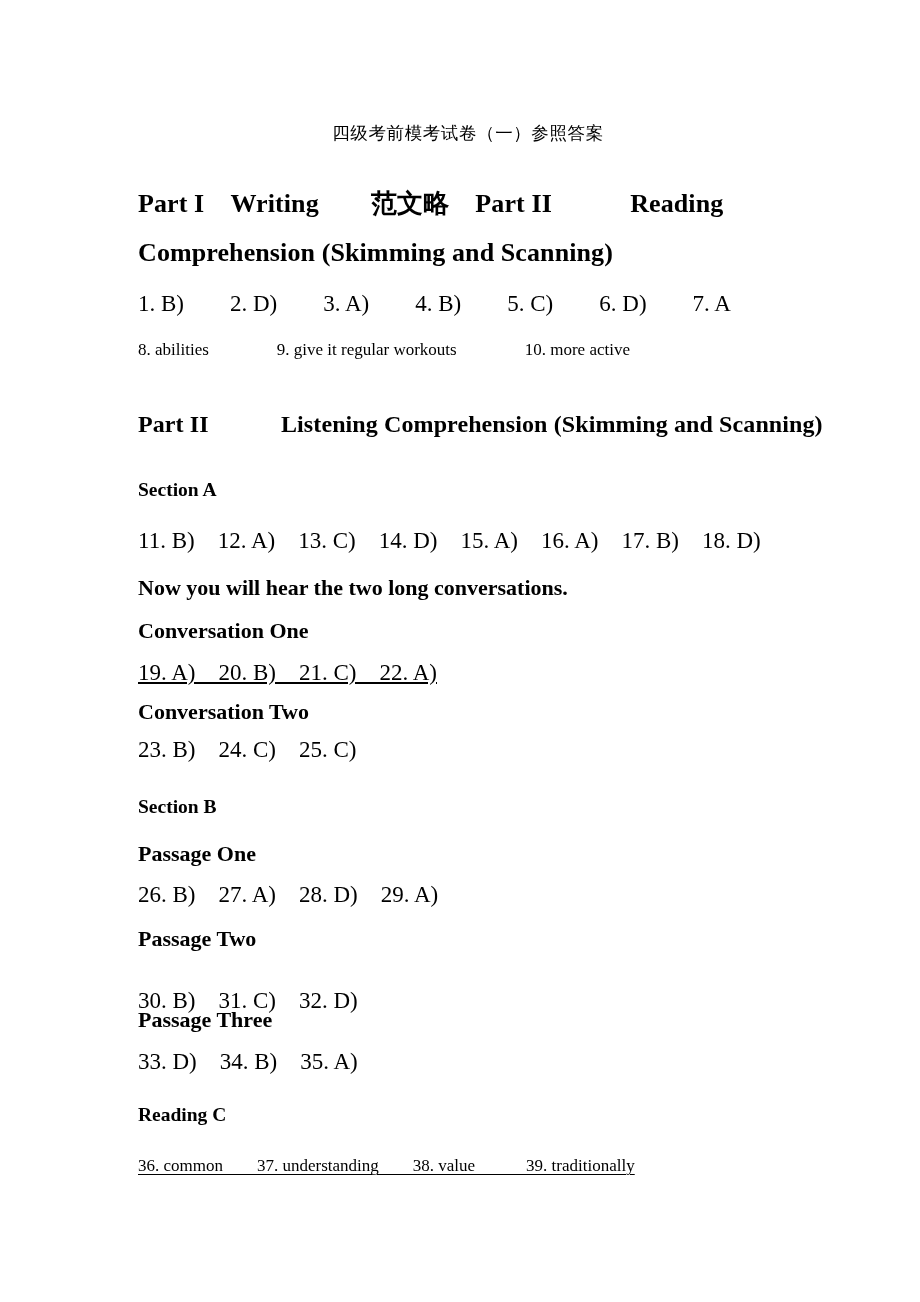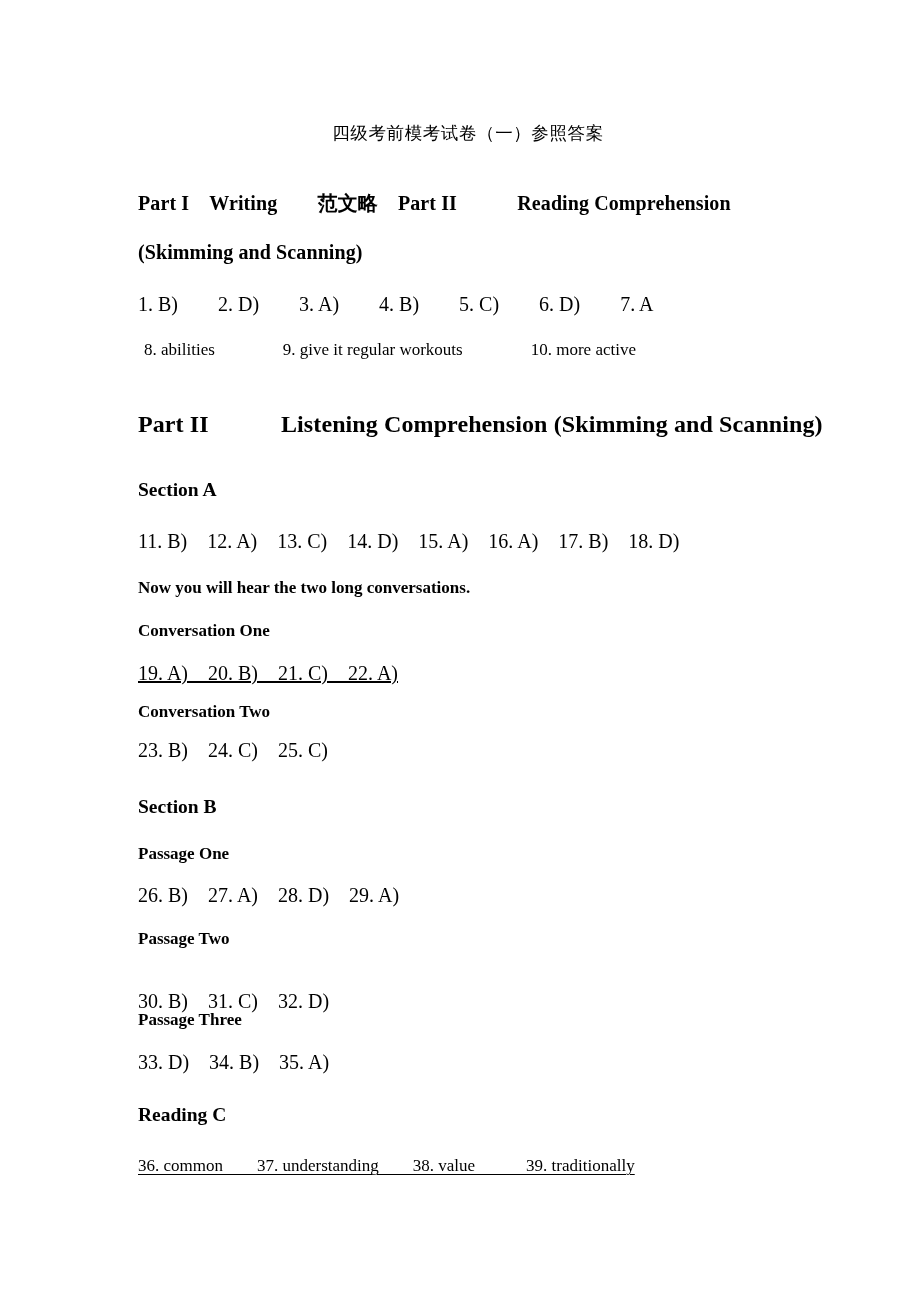--- a/index.html
+++ b/index.html
@@ -45,32 +45,32 @@
     letter-spacing: 0.6px;
     white-space: nowrap;
   }
 
   
   .part1-heading {
     position: absolute;
     left: 0;
     top: 176px;
     width: 640px;
-    font-size: 20px;
+    font-size: 26px;
     line-height: 49px;
     font-weight: bold;
     letter-spacing: 0.1px;
   }
 
   
   .ans-line {
     position: absolute;
     left: 0;
     width: 680px;
-    font-size: 20px;
+    font-size: 23px;
     line-height: 22px;
     white-space: pre;
   }
   .ans-wrap {
     position: absolute;
     left: 0;
     width: 560px;
     font-size: 17px;
     line-height: 38px;
     white-space: pre-wrap;
@@ -96,21 +96,21 @@
     font-size: 19.5px;
     line-height: 26px;
     font-weight: bold;
     white-space: pre;
   }
 
   
   .sub-heading {
     position: absolute;
     left: 0;
-    font-size: 17px;
+    font-size: 22px;
     line-height: 22px;
     font-weight: bold;
     white-space: pre;
   }
 
   
   .underline-row {
     position: absolute;
     left: 0;
     font-size: 17px;
@@ -126,21 +126,21 @@
 
 <div class="page">
   <div class="content">
 
     <div class="doc-title">四级考前模考试卷（一）参照答案</div>
 
     <div class="part1-heading">Part I　Writing　　范文略　Part II　　　Reading Comprehension (Skimming and Scanning)</div>
 
     <div class="ans-line" style="top:290px;">1. B)　　2. D)　　3. A)　　4. B)　　5. C)　　6. D)　　7. A</div>
 
-    <div class="ans-wrap" style="top:328px;margin-left:6px;">8. abilities　　　　9. give it regular workouts　　　　10. more active</div>
+    <div class="ans-wrap" style="top:328px;">8. abilities　　　　9. give it regular workouts　　　　10. more active</div>
 
     <div class="part2-heading">Part II　　　Listening Comprehension (Skimming and Scanning)</div>
 
     <div class="section-heading" style="top:474px;">Section A</div>
 
     <div class="ans-line" style="top:527px;">11. B)　12. A)　13. C)　14. D)　15. A)　16. A)　17. B)　18. D)</div>
 
     <div class="sub-heading" style="top:574px;">Now you will hear the two long conversations.</div>
 
     <div class="sub-heading" style="top:617px;">Conversation One</div>

